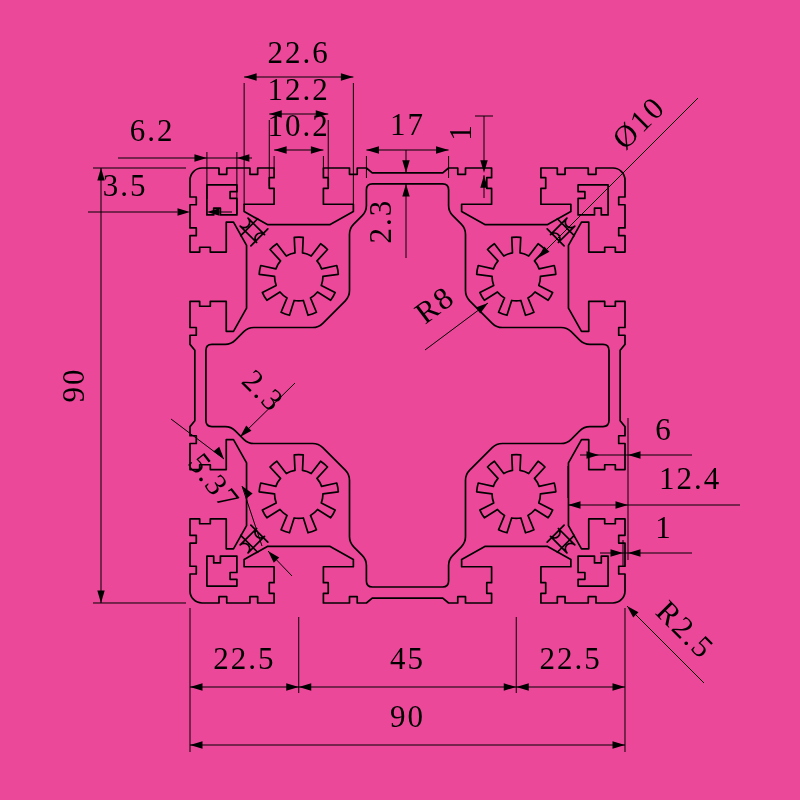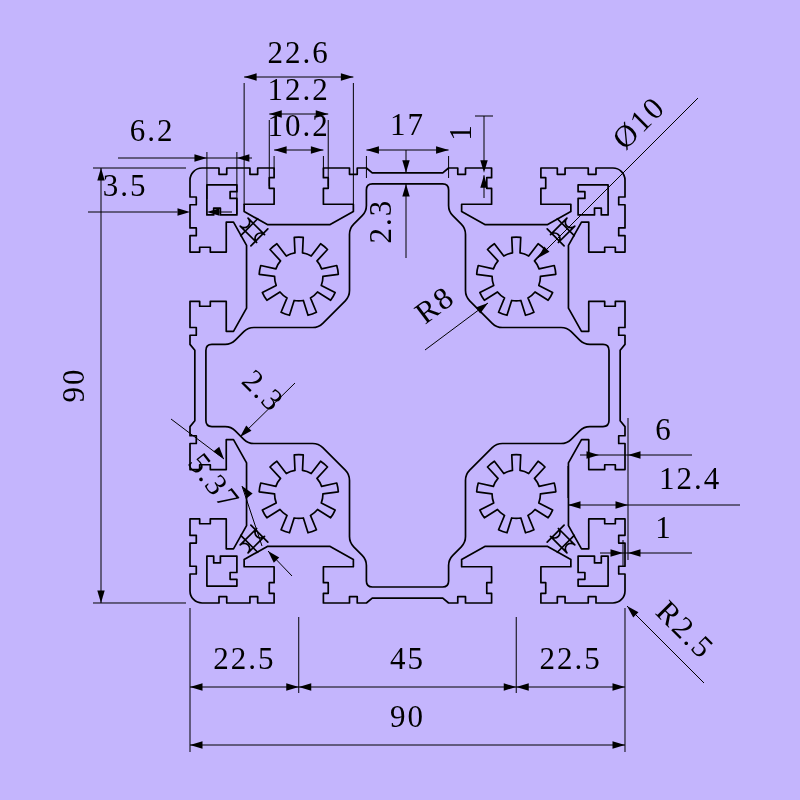--- a/index.html
+++ b/index.html
@@ -1,16 +1,16 @@
 <!DOCTYPE html>
 <html><head>
 <meta charset="utf-8">
 <style>
   html,body{margin:0;padding:0;background:#ffffff;}
-  #stage{position:relative;width:800px;height:800px;background:#c4b5fd;overflow:hidden;}
+  #stage{position:relative;width:800px;height:800px;background:#ec4899;overflow:hidden;}
   svg{position:absolute;left:0;top:0;}
   .prof{fill:none;stroke:#000;stroke-width:1.7;stroke-linejoin:round;stroke-linecap:round;}
   .dim{stroke:#000;stroke-width:1;fill:none;}
   .arr{fill:#000;stroke:none;}
   .dimtext{font-family:"Liberation Serif","DejaVu Serif",serif;font-size:31px;letter-spacing:2px;fill:#000;}
 </style>
 </head>
 <body>
 
 <div id="stage">

